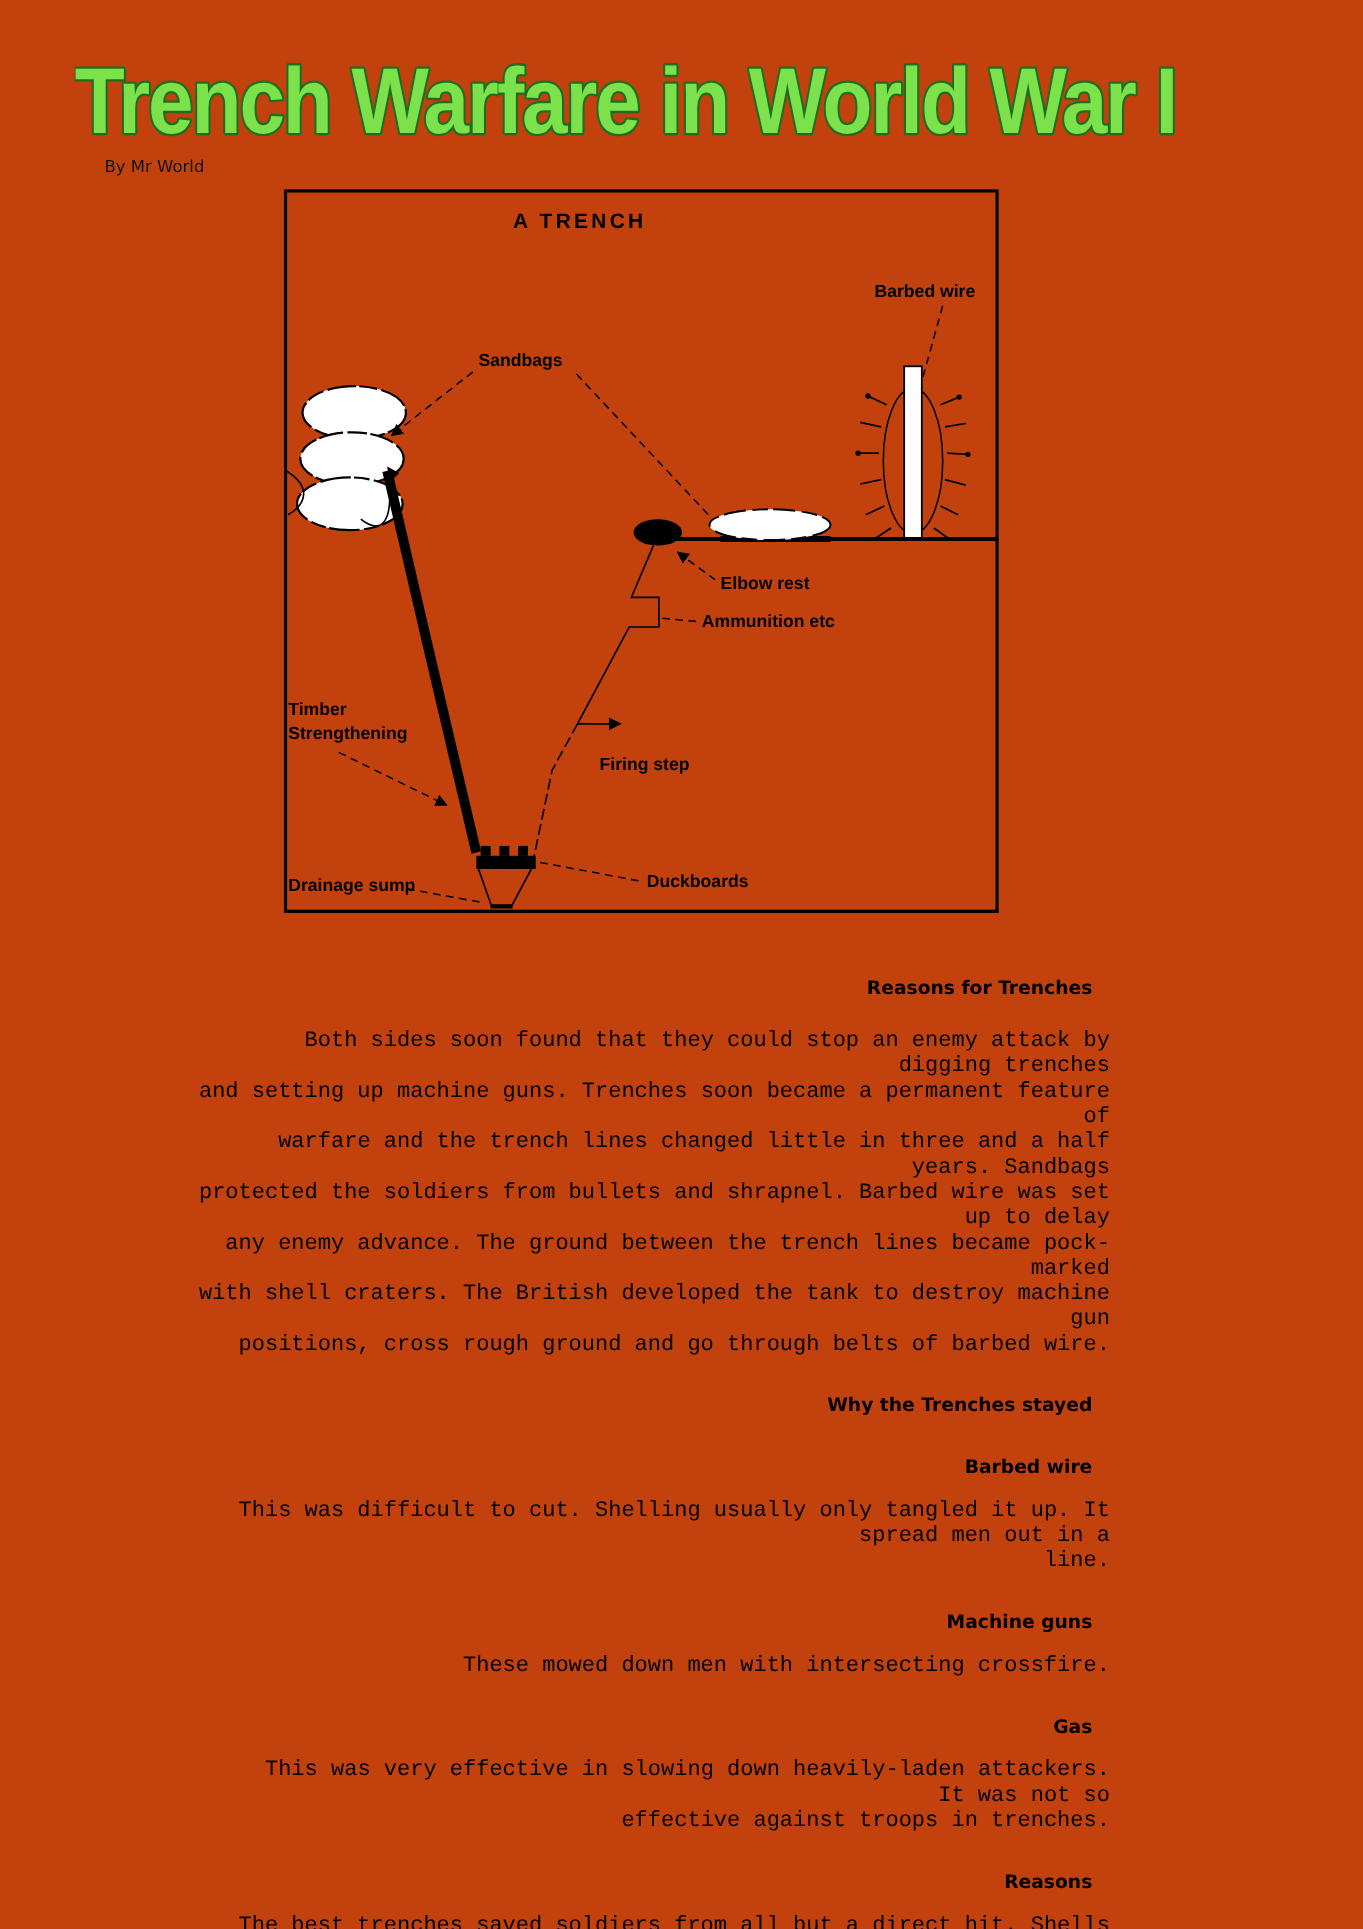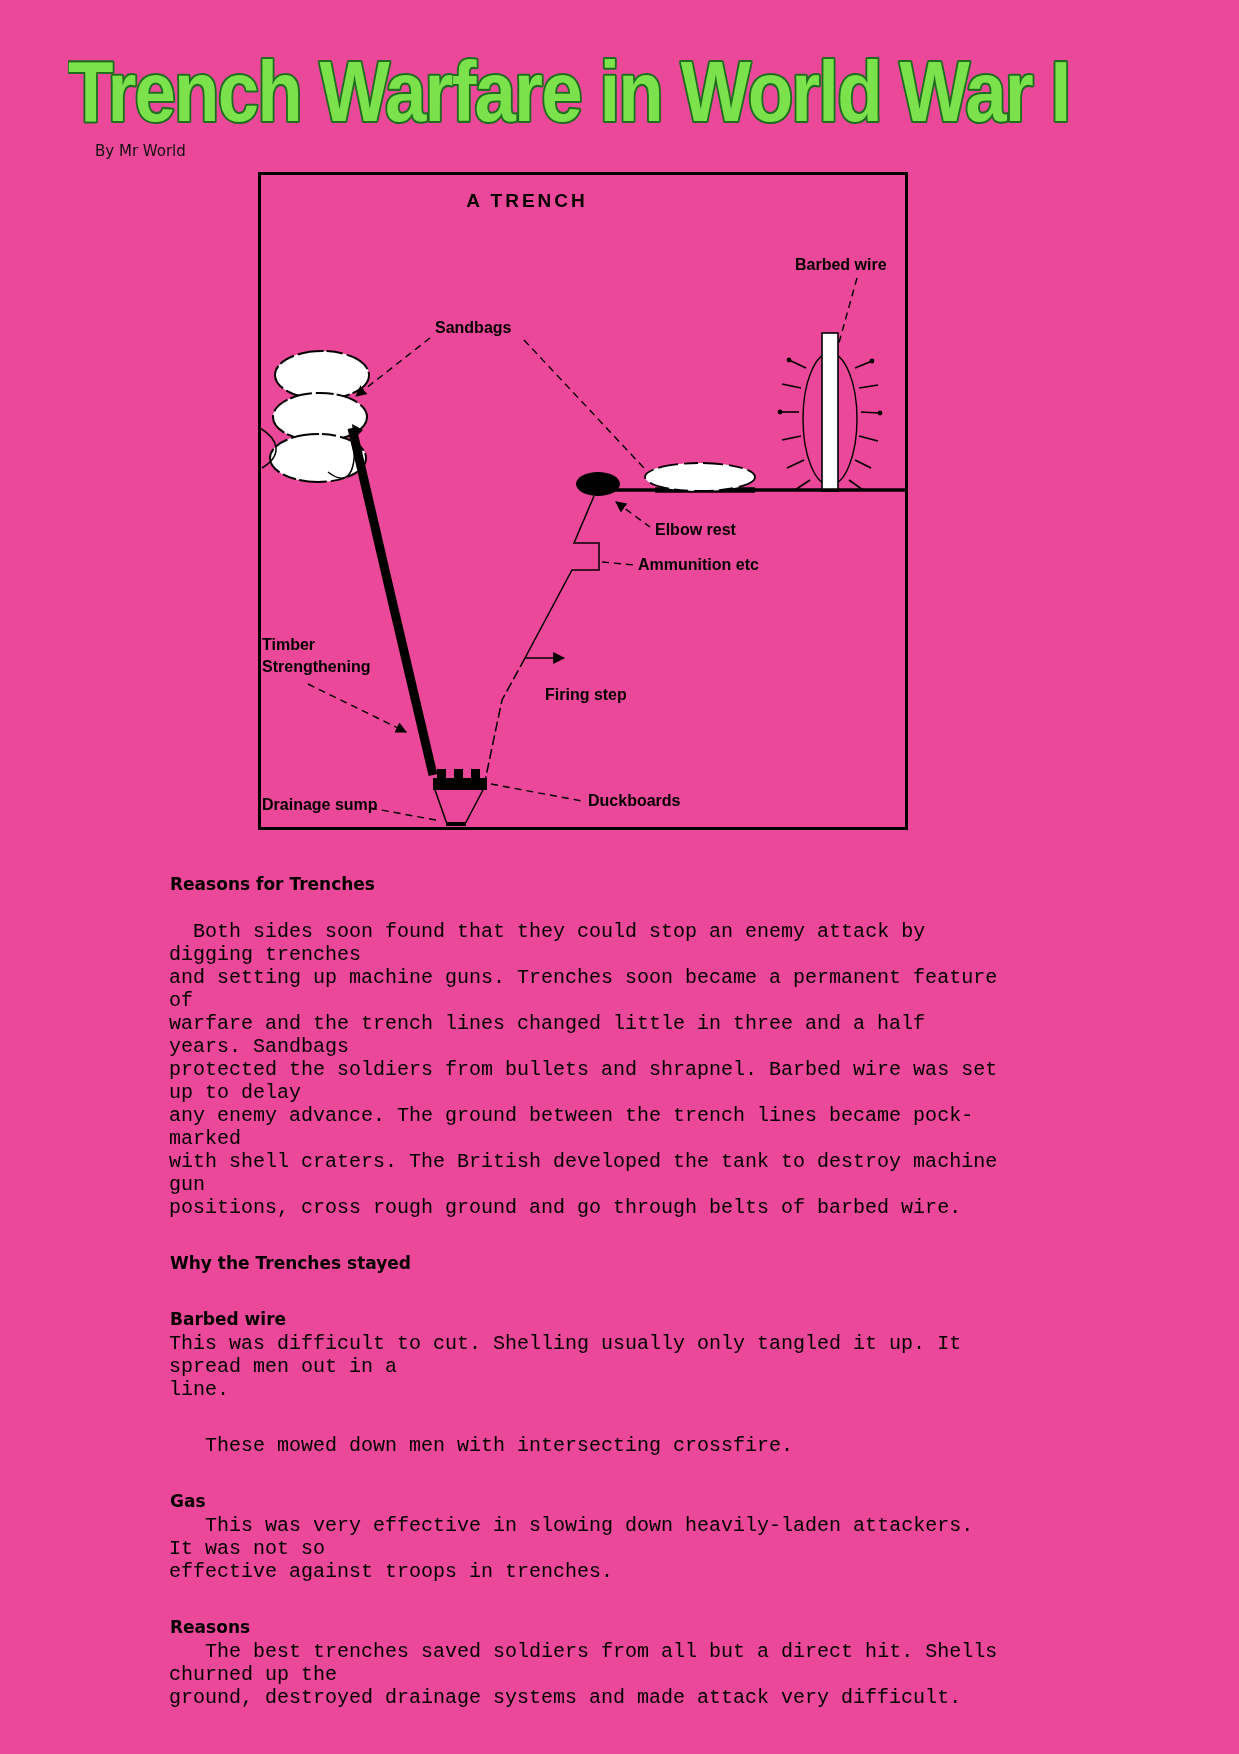--- a/index.html
+++ b/index.html
@@ -1,32 +1,32 @@
 <!DOCTYPE html>
 <html><head>
 <meta charset="utf-8">
 <style>
   html, body { margin:0; padding:0; background:#ffffff; }
   body { width:1239px; height:1754px; font-family:"DejaVu Sans", sans-serif; color:#000; }
-  .page { position:relative; width:1239px; height:1754px; background:#ec4899; overflow:hidden; }
+  .page { position:relative; width:1239px; height:1754px; background:#c2410c; overflow:hidden;text-align:right; }
 
   .title-wrap { position:absolute; left:68px; top:40px; }
   .byline { position:absolute; left:95px; top:142px; font-size:15px; color:#111; }
 
   .diagram { position:absolute; left:258px; top:172px; width:610px; height:658px; }
   .diagram svg { display:block; }
   .dlabel { font-family:"Liberation Sans", sans-serif; font-weight:bold; font-size:16px; fill:#000; }
   .dtitle { font-family:"Liberation Sans", sans-serif; font-weight:bold; font-size:19px; letter-spacing:3px; fill:#000; }
   .leader { stroke:#000; stroke-width:1.4; stroke-dasharray:7 5; fill:none; }
   .thin   { stroke:#000; stroke-width:1.5; fill:none; }
 
   .content { position:absolute; left:169px; top:872px; width:840px; }
   .sec { margin:0; }
   .sec + .sec { margin-top:33px; }
-  .sec-heading { font-family:"DejaVu Sans", sans-serif; font-weight:bold; font-size:17px; line-height:23px; margin:1px; }
+  .sec-heading { font-family:"DejaVu Sans", sans-serif; font-weight:bold; font-size:17px; line-height:23px; margin:16px; }
   .sec-body { font-size:20px; line-height:23px; white-space:pre-wrap; margin:0;font-family:Liberation Mono, monospace; }
   .sec-reasons .sec-body { margin-top:24px; }
 </style>
 </head>
 <body>
 
 <div class="page">
 
   <div class="title-wrap">
     <svg width="1110" height="100" viewBox="0 0 1110 100">
@@ -142,20 +142,21 @@
       <h3 class="sec-heading">Why the Trenches stayed</h3>
     </div>
 
     <div class="sec">
       <h3 class="sec-heading">Barbed wire</h3>
       <div class="sec-body">This was difficult to cut. Shelling usually only tangled it up. It spread men out in a
 line.</div>
     </div>
 
     <div class="sec">
+      <h3 class="sec-heading">Machine guns</h3>
       <div class="sec-body">   These mowed down men with intersecting crossfire.</div>
     </div>
 
     <div class="sec">
       <h3 class="sec-heading">Gas</h3>
       <div class="sec-body">   This was very effective in slowing down heavily-laden attackers. It was not so
 effective against troops in trenches.</div>
     </div>
 
     <div class="sec">

